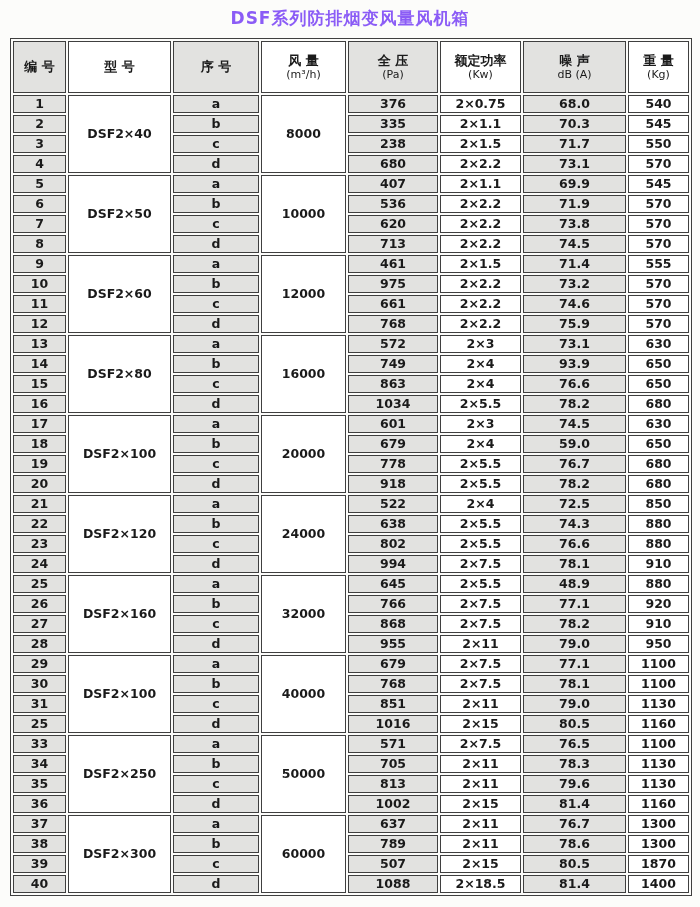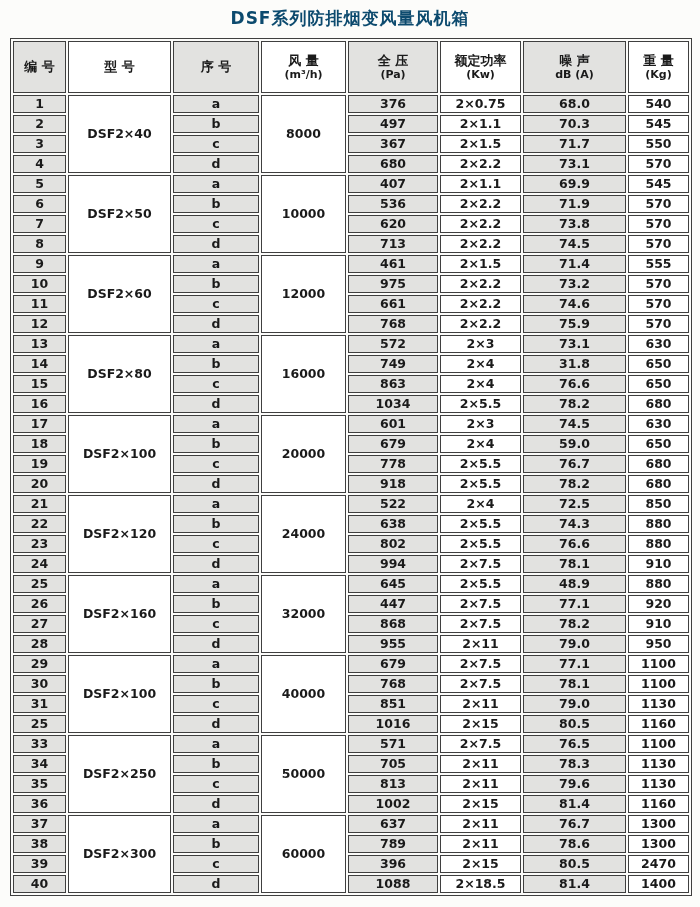--- a/index.html
+++ b/index.html
@@ -13,21 +13,21 @@
     width: 700px; height: 907px;
     background: var(--page-bg);
     font-family: "DejaVu Sans", "Liberation Sans", sans-serif;
     overflow: hidden;
   }
   .page { width: 700px; height: 907px; padding-top: 7px; }
   .title {
     text-align: center;
     font-size: 17px;
     font-weight: bold;
-    color: #0c4a6e;
+    color: #8b5cf6;
     letter-spacing: 1px;
     margin-bottom: 8px;
     font-family: "DejaVu Sans", "Liberation Sans", sans-serif;
   }
   table.spec-table {
     margin-left: 10px;
     width: 682px;
     table-layout: fixed;
     border-collapse: separate;
     border-spacing: 2px;
@@ -39,21 +39,21 @@
     background: #fff;
     text-align: center;
     vertical-align: middle;
     font-weight: bold;
     color: var(--text);
     white-space: nowrap;
     overflow: hidden;
     padding: 0;
   }
   th { height: 52px; font-size: 13px; line-height: 1.25; }
-  th .unit { font-size: 11px; font-weight: bold; line-height: 1.1; }
+  th .unit { font-size: 11px; font-weight: normal; line-height: 1.1; }
   td { height: 18px; font-size: 12.5px; line-height: 1; }
   .shade { background: var(--shade); }
 </style>
 </head>
 <body>
 
 <div class="page">
   <div class="title">DSF系列防排烟变风量风机箱</div>
 
   <table class="spec-table">
@@ -107,29 +107,29 @@
           <td class="shade">a</td>
           <td rowspan="4">8000</td>
           <td class="shade">376</td>
           <td>2×0.75</td>
           <td class="shade">68.0</td>
           <td>540</td>
         </tr>
         <tr>
           <td class="shade">2</td>
           <td class="shade">b</td>
-          <td class="shade">497</td>
+          <td class="shade">335</td>
           <td>2×1.1</td>
           <td class="shade">70.3</td>
           <td>545</td>
         </tr>
         <tr>
           <td class="shade">3</td>
           <td class="shade">c</td>
-          <td class="shade">367</td>
+          <td class="shade">238</td>
           <td>2×1.5</td>
           <td class="shade">71.7</td>
           <td>550</td>
         </tr>
         <tr>
           <td class="shade">4</td>
           <td class="shade">d</td>
           <td class="shade">680</td>
           <td>2×2.2</td>
           <td class="shade">73.1</td>
@@ -211,21 +211,21 @@
           <td class="shade">572</td>
           <td>2×3</td>
           <td class="shade">73.1</td>
           <td>630</td>
         </tr>
         <tr>
           <td class="shade">14</td>
           <td class="shade">b</td>
           <td class="shade">749</td>
           <td>2×4</td>
-          <td class="shade">31.8</td>
+          <td class="shade">93.9</td>
           <td>650</td>
         </tr>
         <tr>
           <td class="shade">15</td>
           <td class="shade">c</td>
           <td class="shade">863</td>
           <td>2×4</td>
           <td class="shade">76.6</td>
           <td>650</td>
         </tr>
@@ -311,21 +311,21 @@
           <td class="shade">a</td>
           <td rowspan="4">32000</td>
           <td class="shade">645</td>
           <td>2×5.5</td>
           <td class="shade">48.9</td>
           <td>880</td>
         </tr>
         <tr>
           <td class="shade">26</td>
           <td class="shade">b</td>
-          <td class="shade">447</td>
+          <td class="shade">766</td>
           <td>2×7.5</td>
           <td class="shade">77.1</td>
           <td>920</td>
         </tr>
         <tr>
           <td class="shade">27</td>
           <td class="shade">c</td>
           <td class="shade">868</td>
           <td>2×7.5</td>
           <td class="shade">78.2</td>
@@ -421,24 +421,24 @@
           <td class="shade">38</td>
           <td class="shade">b</td>
           <td class="shade">789</td>
           <td>2×11</td>
           <td class="shade">78.6</td>
           <td>1300</td>
         </tr>
         <tr>
           <td class="shade">39</td>
           <td class="shade">c</td>
-          <td class="shade">396</td>
+          <td class="shade">507</td>
           <td>2×15</td>
           <td class="shade">80.5</td>
-          <td>2470</td>
+          <td>1870</td>
         </tr>
         <tr>
           <td class="shade">40</td>
           <td class="shade">d</td>
           <td class="shade">1088</td>
           <td>2×18.5</td>
           <td class="shade">81.4</td>
           <td>1400</td>
         </tr>
       </tbody>

